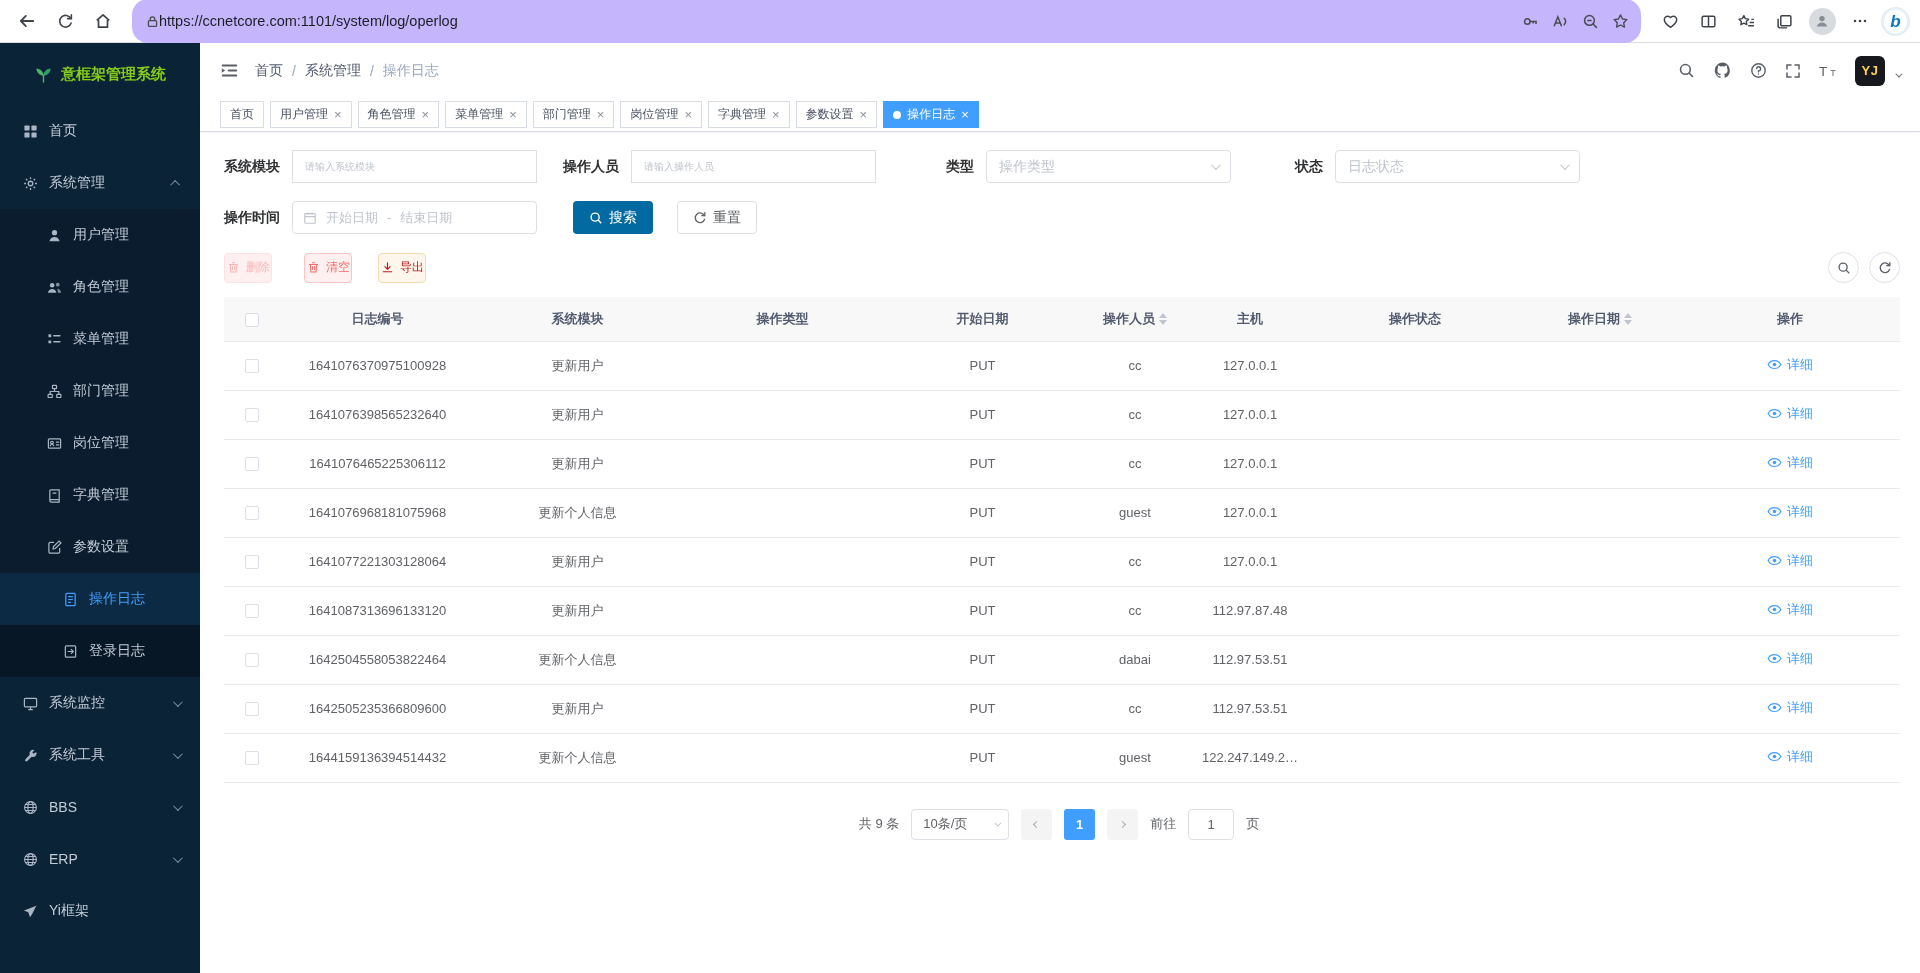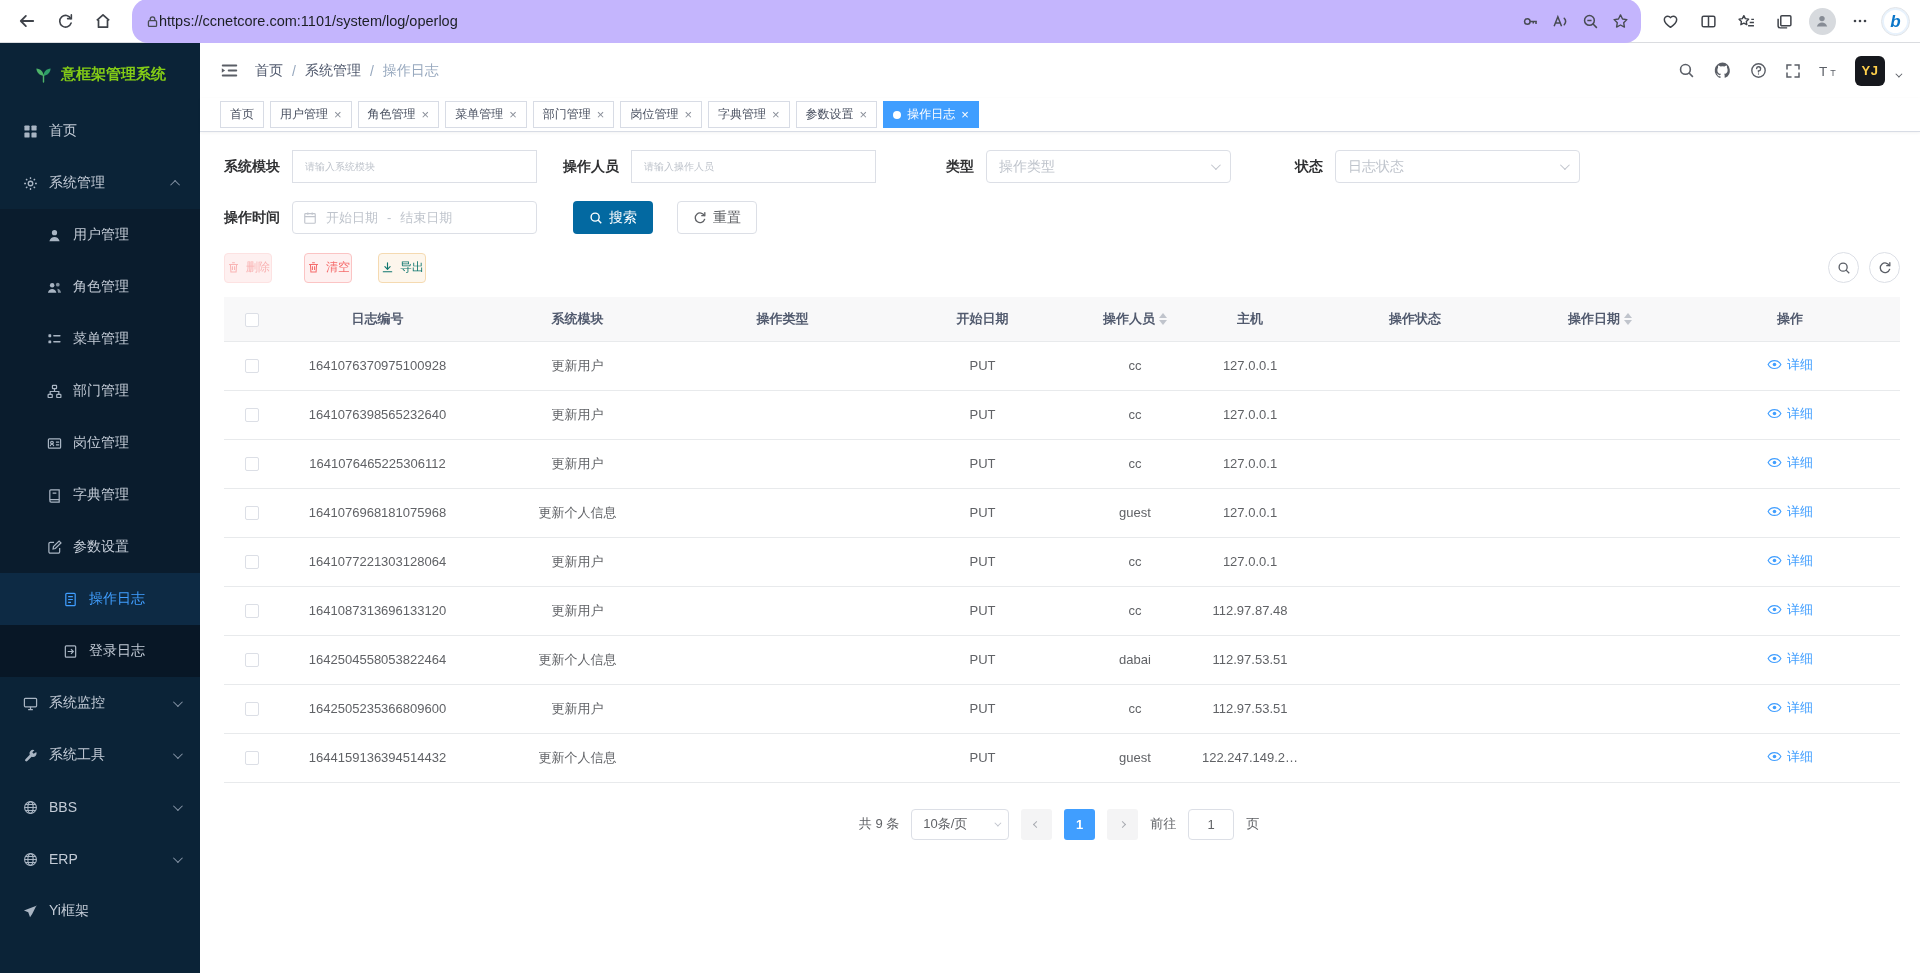--- a/index.html
+++ b/index.html
@@ -77,21 +77,21 @@
   .fdate{width:245px;height:33px;border:1px solid #dcdfe6;border-radius:4px;padding:0 10px;display:flex;align-items:center;gap:9px;color:#bfc4cc;font-size:13px;cursor:pointer;background:#fff}
   .fdate .ic{color:#c0c4cc}
 
   .btn{height:33px;display:inline-flex;align-items:center;gap:6px;padding:0 15px;border-radius:4px;font-size:14px;border:1px solid transparent;cursor:pointer;font-family:inherit;background:#fff}
   .btn .ic{width:14px;height:14px}
   .btn-primary{background:#0369a1;color:#fff}
   .btn-plain{border-color:#dcdfe6;color:#606266}
   .btn-sm{height:30px;font-size:12px;padding:0 1px}
   .btn-danger-disabled{background:#fef0f0;border-color:#fde2e2;color:#f9b4b4;cursor:not-allowed}
   .btn-danger-plain{background:#fef0f0;border-color:#fbc4c4;color:#f56c6c}
-  .btn-warn-plain{background:#fdf6ec;border-color:#f5dab1;color:#0f766e}
+  .btn-warn-plain{background:#fdf6ec;border-color:#f5dab1;color:#b91c1c}
   .tool-right{margin-left:auto;display:flex;gap:10px}
   .circle-btn{width:31px;height:31px;border-radius:50%;border:1px solid #dcdfe6;background:#fff;display:flex;align-items:center;justify-content:center;color:#5a5e66;cursor:pointer}
 
   
   table{width:100%;border-collapse:collapse;table-layout:fixed;margin-top:14px}
   thead th{background:#f8f8f9;height:44px;font-size:13px;color:#515a6e;font-weight:700;text-align:center;border-bottom:1px solid #e8eaec;white-space:nowrap}
   thead th .hwrap{display:inline-flex;align-items:center;gap:4px}
   .sorter{display:inline-flex;flex-direction:column;cursor:pointer}
   tbody td{height:49px;font-size:13px;color:#606266;text-align:center;border-bottom:1px solid #e8eaec;white-space:nowrap;overflow:hidden;text-overflow:ellipsis}
   .cb{width:14px;height:14px;border:1px solid #dcdfe6;border-radius:2px;display:inline-block;background:#fff;cursor:pointer;vertical-align:middle}

